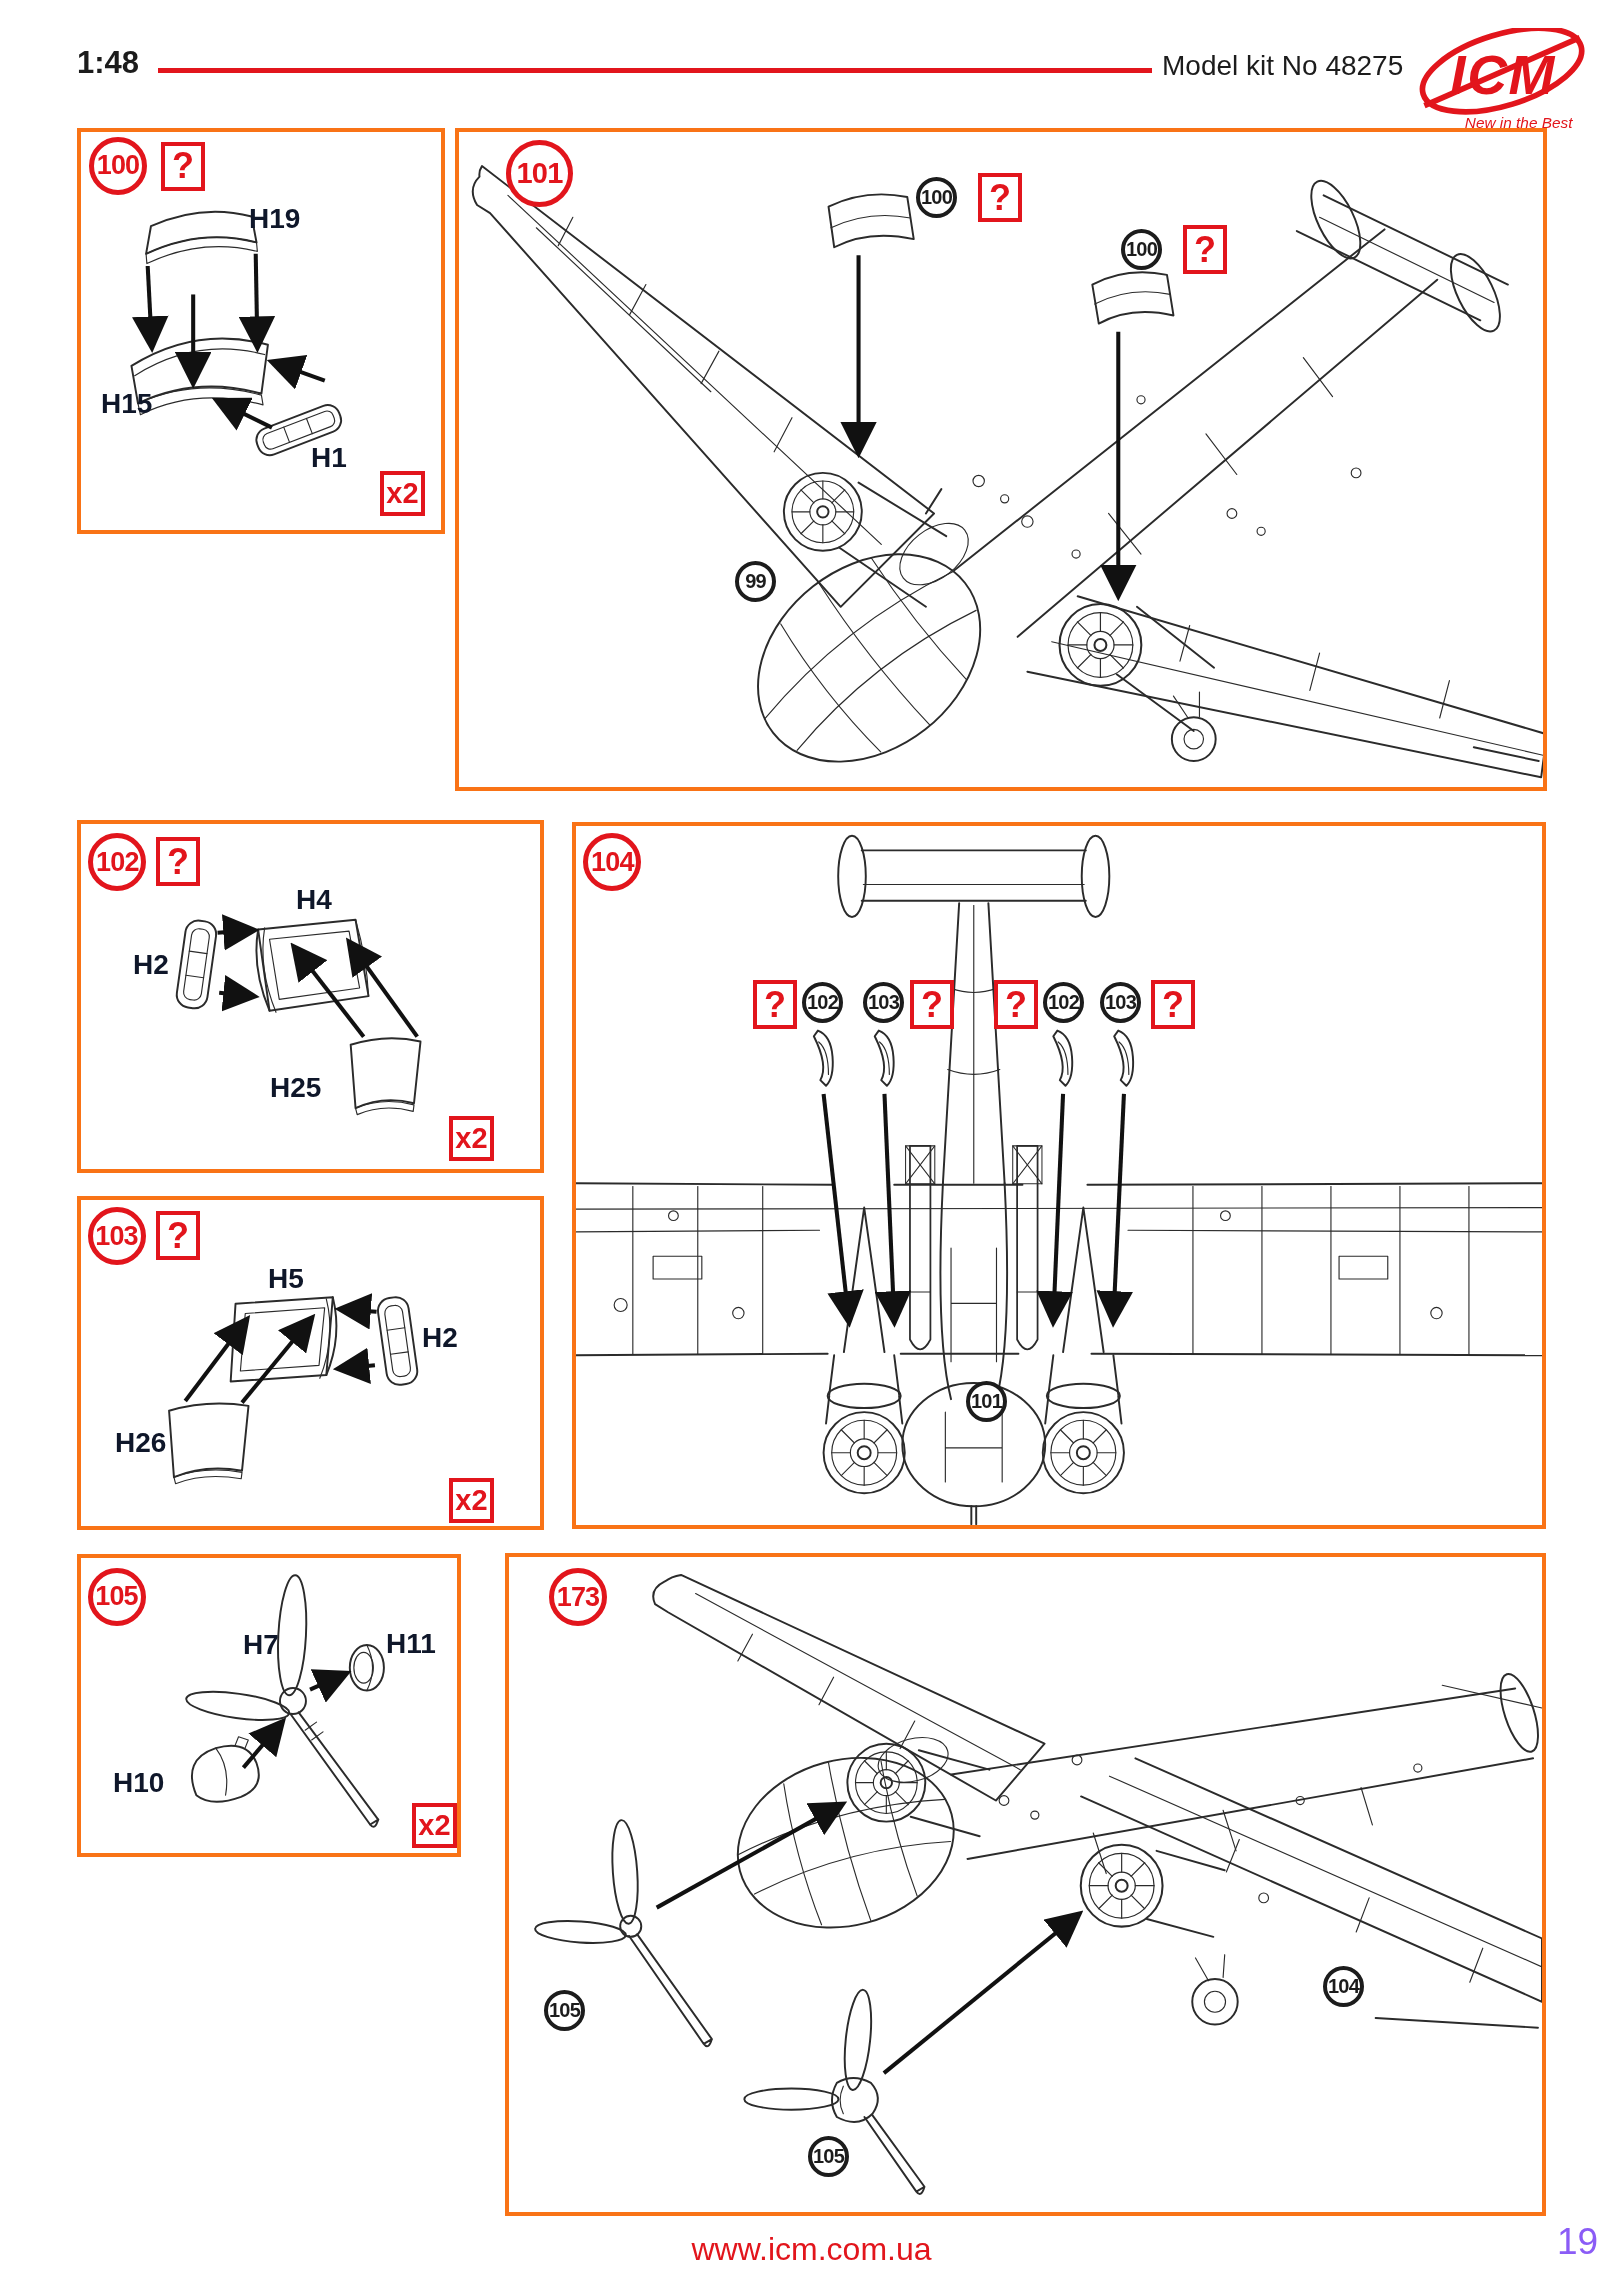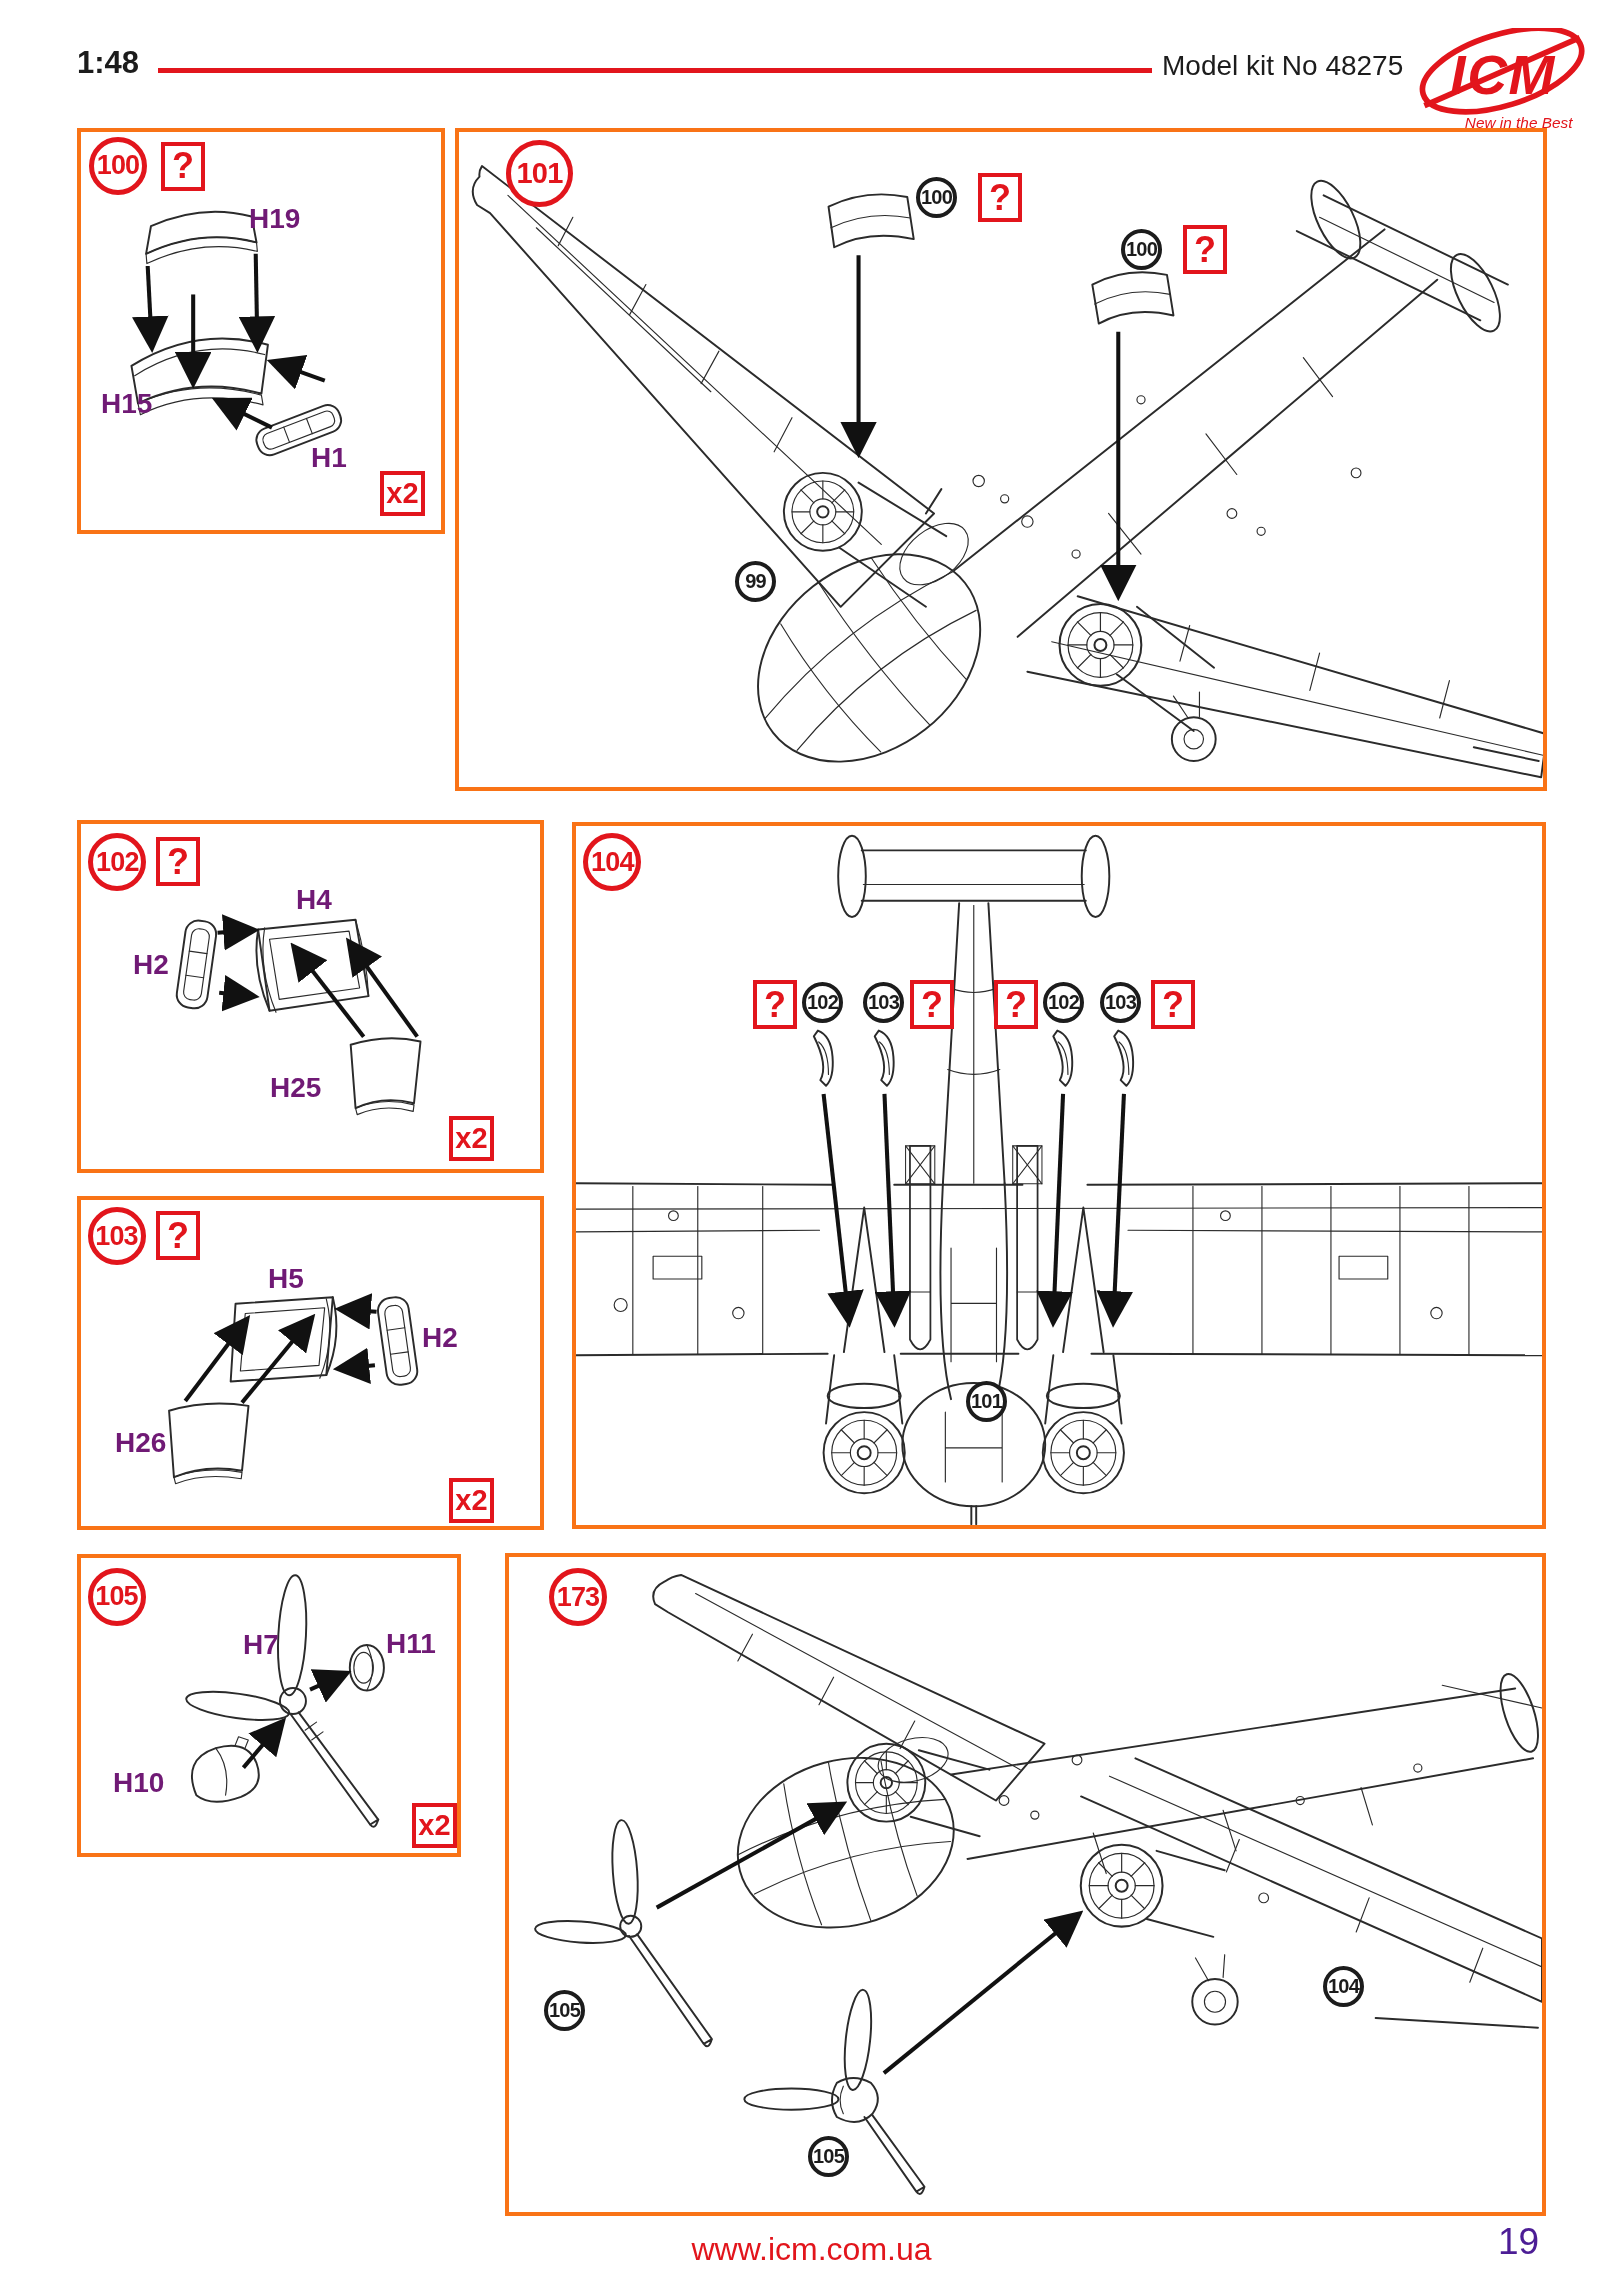--- a/index.html
+++ b/index.html
@@ -25,27 +25,27 @@
   .qbox{
     position:absolute;width:44px;height:49px;border:4.9px solid #e2151c;color:#e2151c;
     font-size:36px;font-weight:bold;display:flex;align-items:center;justify-content:center;
     background:#fff;box-sizing:border-box;
   }
   .x2box{
     position:absolute;width:45px;height:45px;border:4px solid #e2151c;color:#e2151c;
     font-size:29px;font-weight:bold;display:flex;align-items:center;justify-content:center;
     background:#fff;box-sizing:border-box;
   }
-  .part-label{position:absolute;font-size:28px;font-weight:bold;color:#701a75;white-space:nowrap;}
+  .part-label{position:absolute;font-size:28px;font-weight:bold;color:#0f172a;white-space:nowrap;}
   .hdr-scale{position:absolute;left:77px;top:45px;font-size:31px;font-weight:bold;}
   .hdr-rule{position:absolute;left:158px;top:68px;width:994px;height:4.9px;background:#e2151c;}
   .hdr-kit{position:absolute;left:1162px;top:50px;font-size:28px;}
   .footer-url{position:absolute;left:50%;transform:translateX(-50%);top:2231px;
     font-size:32px;font-weight:normal;color:#e2151c;}
-  .footer-page{position:absolute;left:1498px;top:2221px;font-size:37px;color:#4c1d95;}
+  .footer-page{position:absolute;left:1557px;top:2221px;font-size:37px;color:#8b5cf6;}
   .lineart{stroke:#2b2b2b;fill:none;stroke-width:2.4;stroke-linecap:round;stroke-linejoin:round;}
   .thin{stroke-width:1.4;}
   .arrow{stroke:#111;stroke-width:5;fill:none;}
 </style>
 </head>
 <body>
 
 <div id="page">
 
   <div class="hdr-scale">1:48</div>

